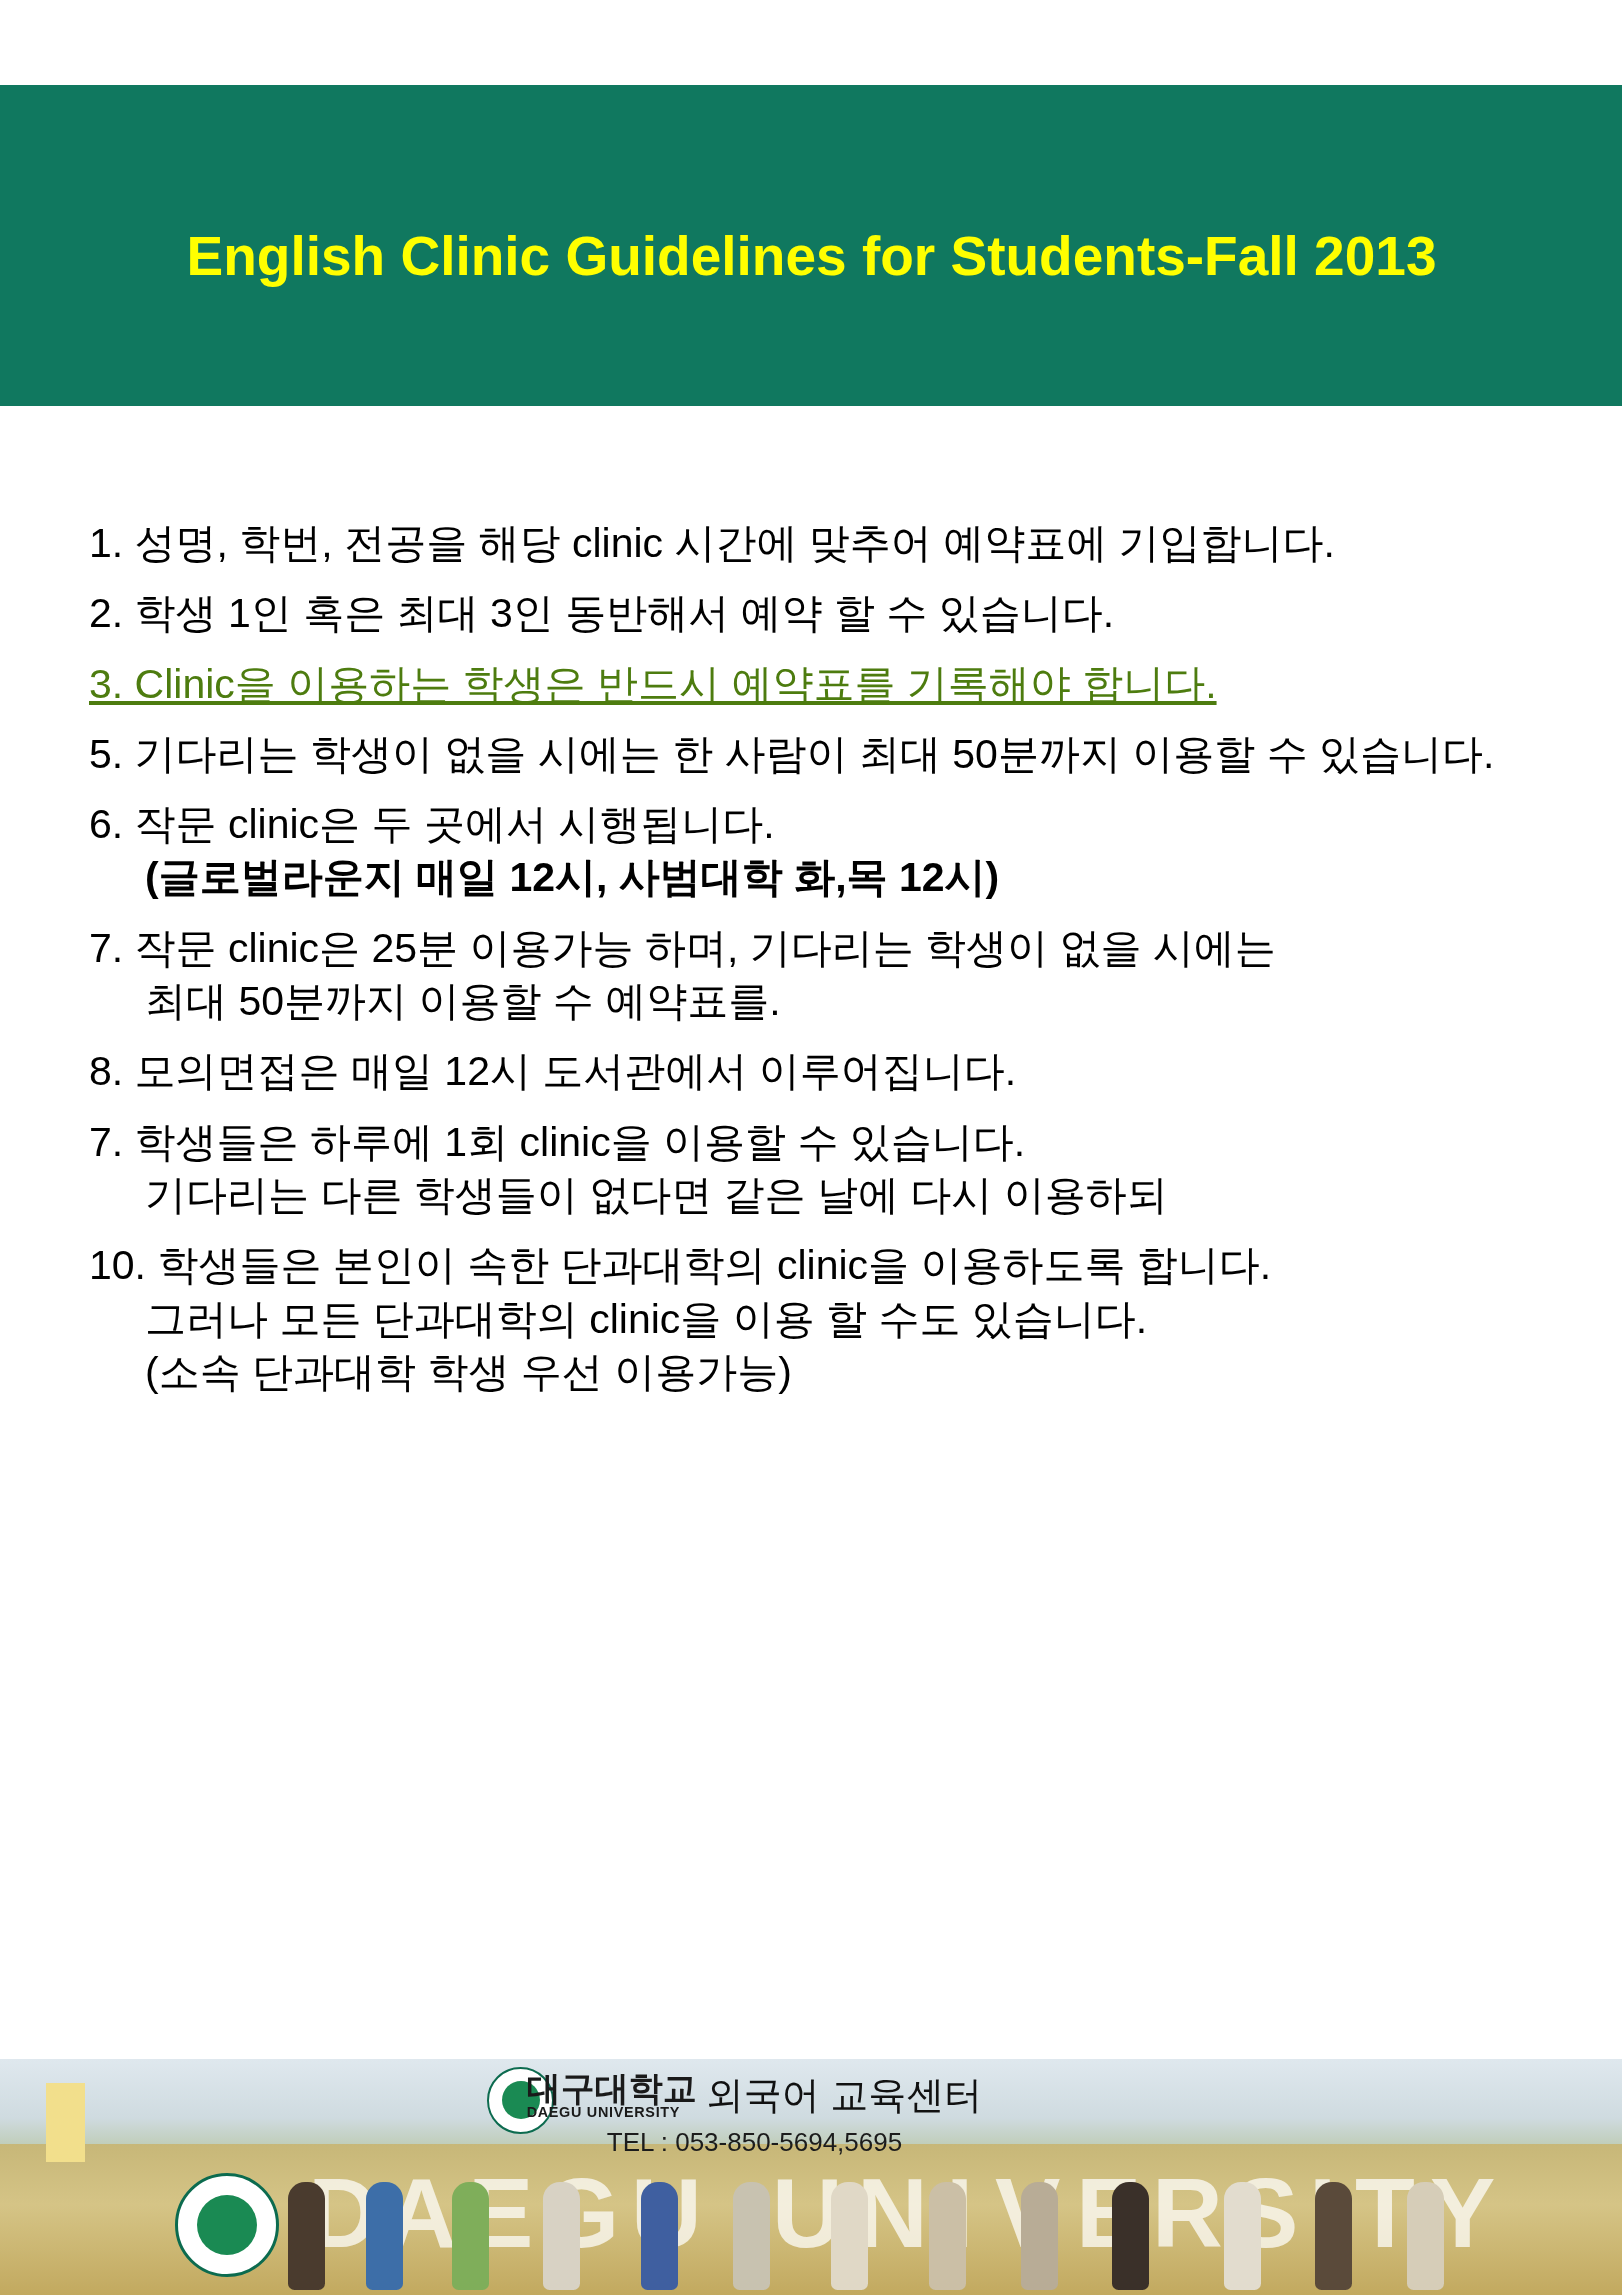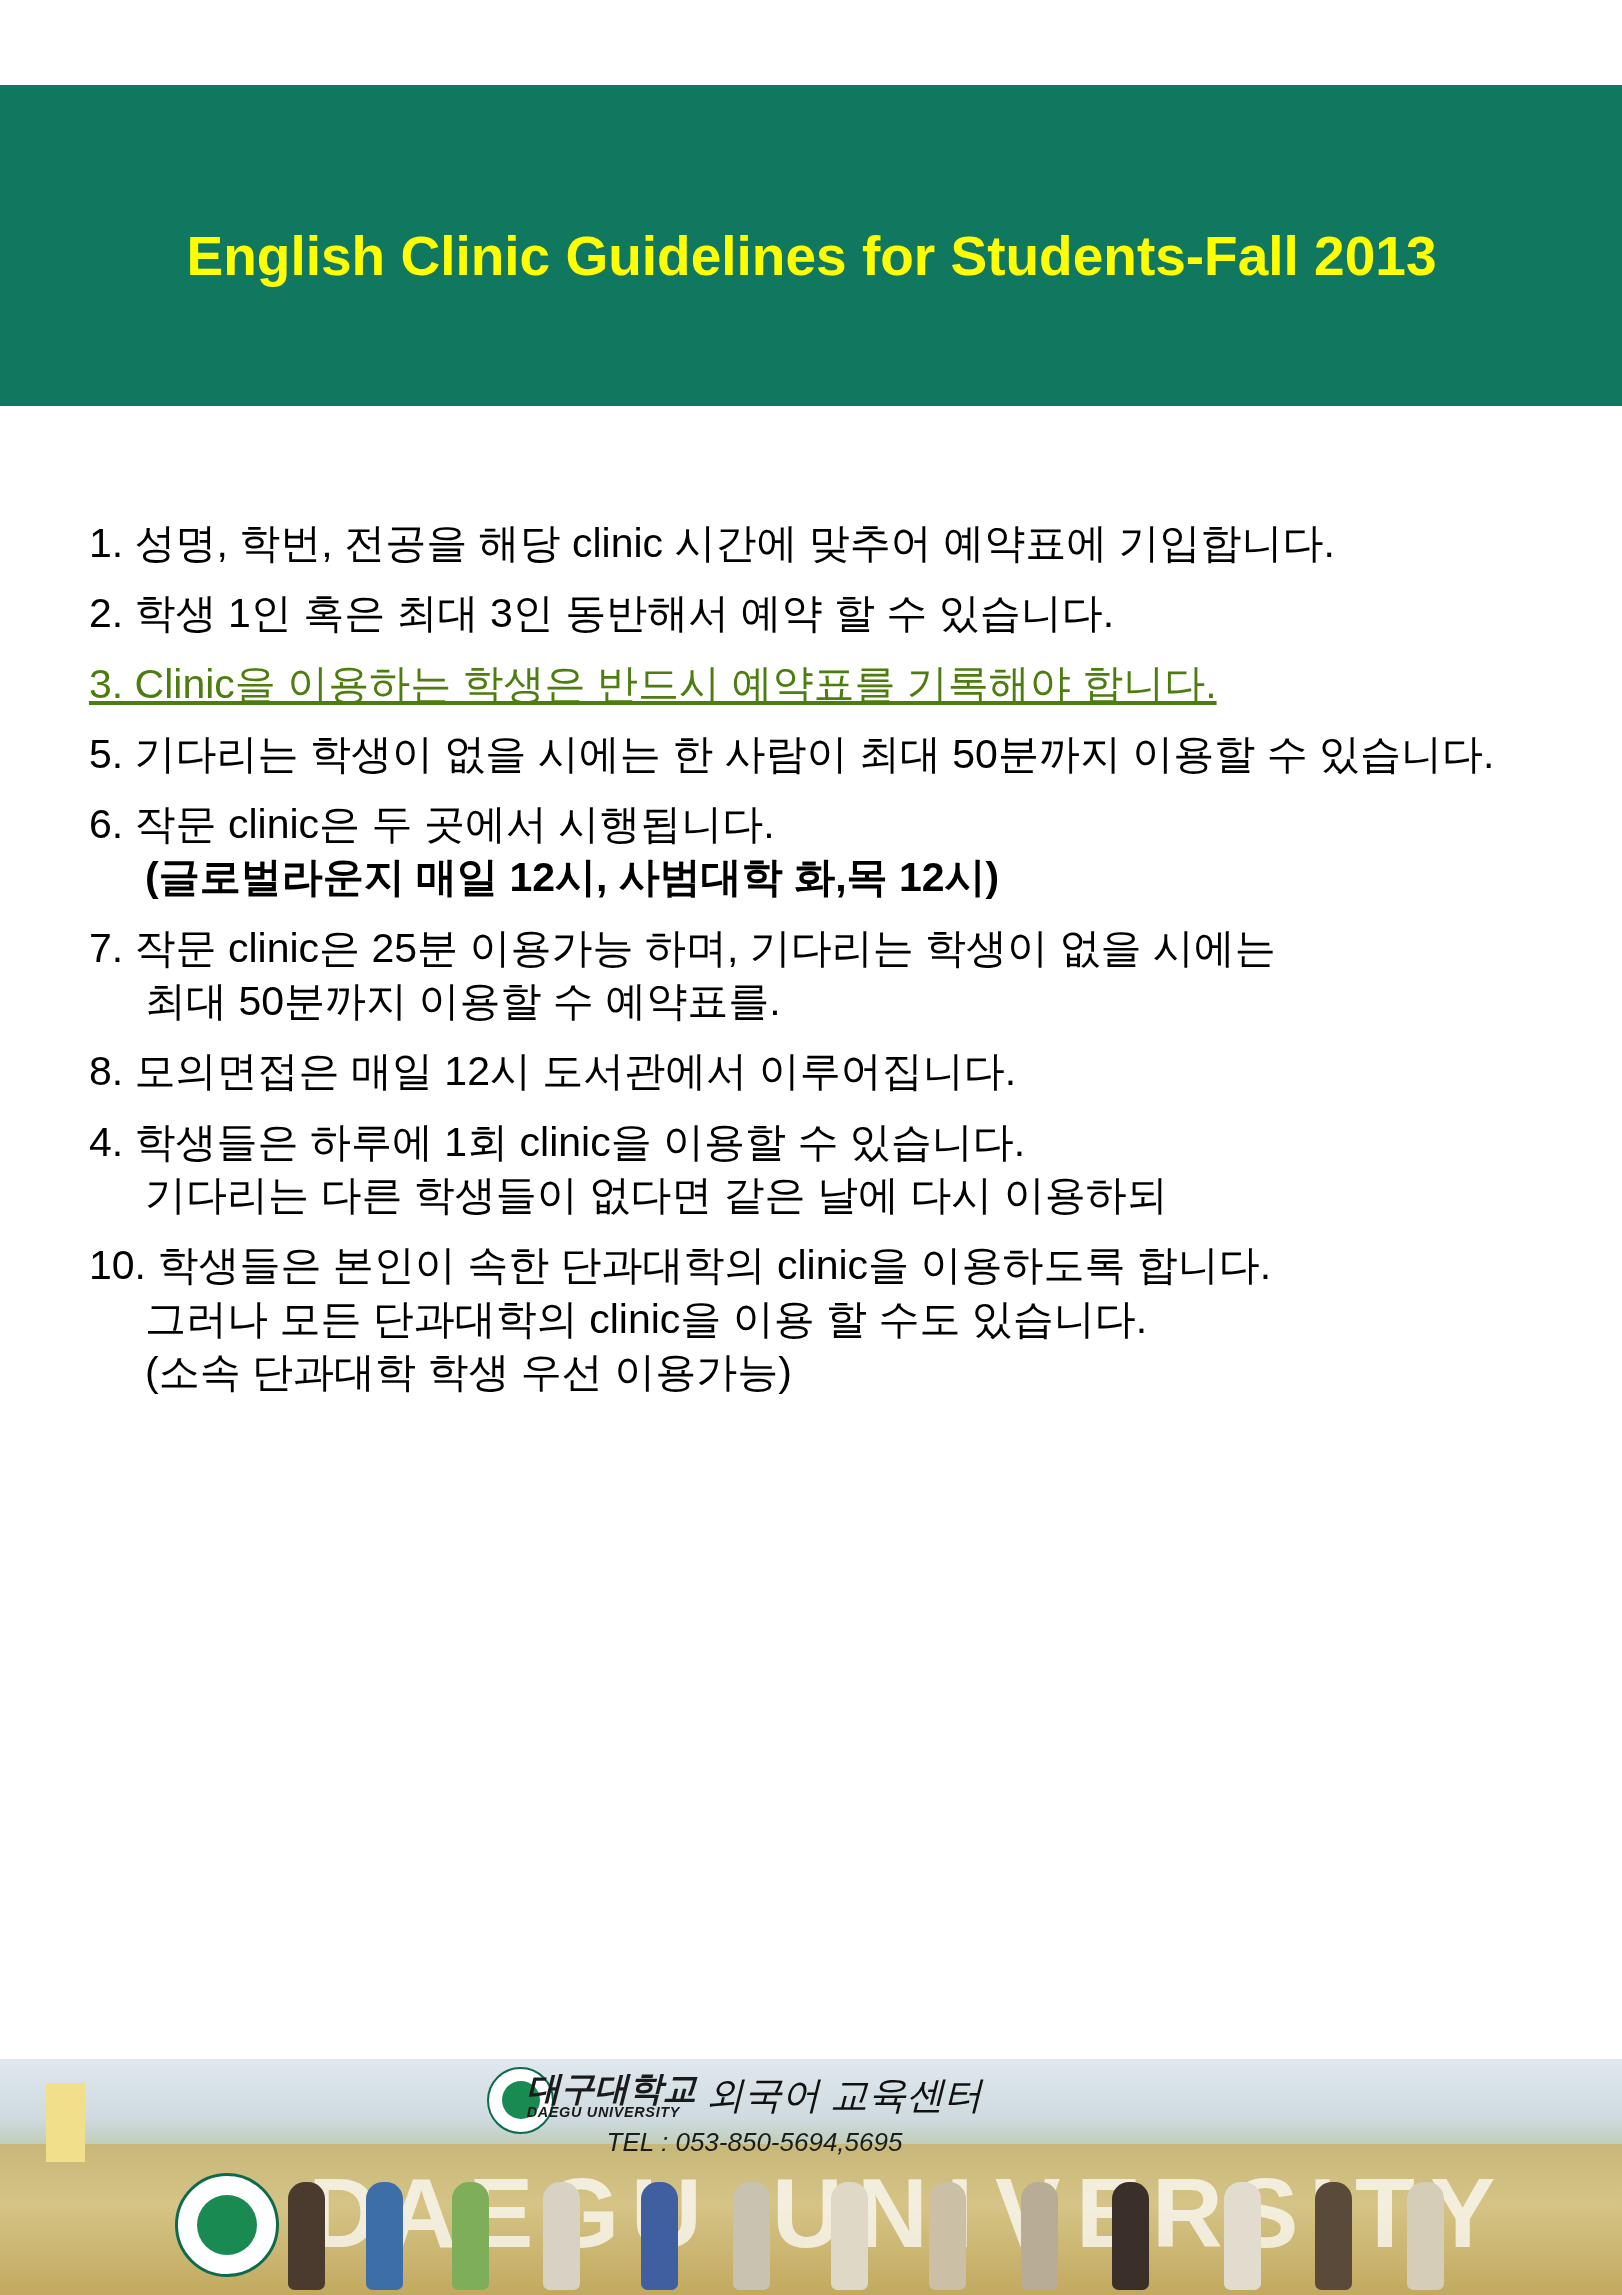--- a/index.html
+++ b/index.html
@@ -104,21 +104,20 @@
     width: 37px;
     height: 108px;
     border-radius: 17px 17px 6.5px 6.5px;
   }
   #footer-overlay-text {
     position: absolute;
     left: 0;
     top: 11.8px;
     width: 1509px;
     text-align: center;
-    font-style: italic;
   }
   #uni-line {
     display: inline-flex;
     align-items: center;
     gap: 9.2px;
     white-space: nowrap;
   }
   #uni-name-ko {
     font-size: 34px;
     font-weight: bold;
@@ -206,21 +205,21 @@
   <div class="item">
     <div class="line">7. 작문 clinic은 25분 이용가능 하며, 기다리는 학생이 없을 시에는</div>
     <div class="line indent">최대 50분까지 이용할 수 예약표를.</div>
   </div>
 
   <div class="item">
     <div class="line">8. 모의면접은 매일 12시 도서관에서 이루어집니다.</div>
   </div>
 
   <div class="item">
-    <div class="line">4. 학생들은 하루에 1회 clinic을 이용할 수 있습니다.</div>
+    <div class="line">7. 학생들은 하루에 1회 clinic을 이용할 수 있습니다.</div>
     <div class="line indent">기다리는 다른 학생들이 없다면 같은 날에 다시 이용하되</div>
   </div>
 
   <div class="item">
     <div class="line">10. 학생들은 본인이 속한 단과대학의 clinic을 이용하도록 합니다.</div>
     <div class="line indent">그러나 모든 단과대학의 clinic을 이용 할 수도 있습니다.</div>
     <div class="line indent">(소속 단과대학 학생 우선 이용가능)</div>
   </div>
 
 </div>

